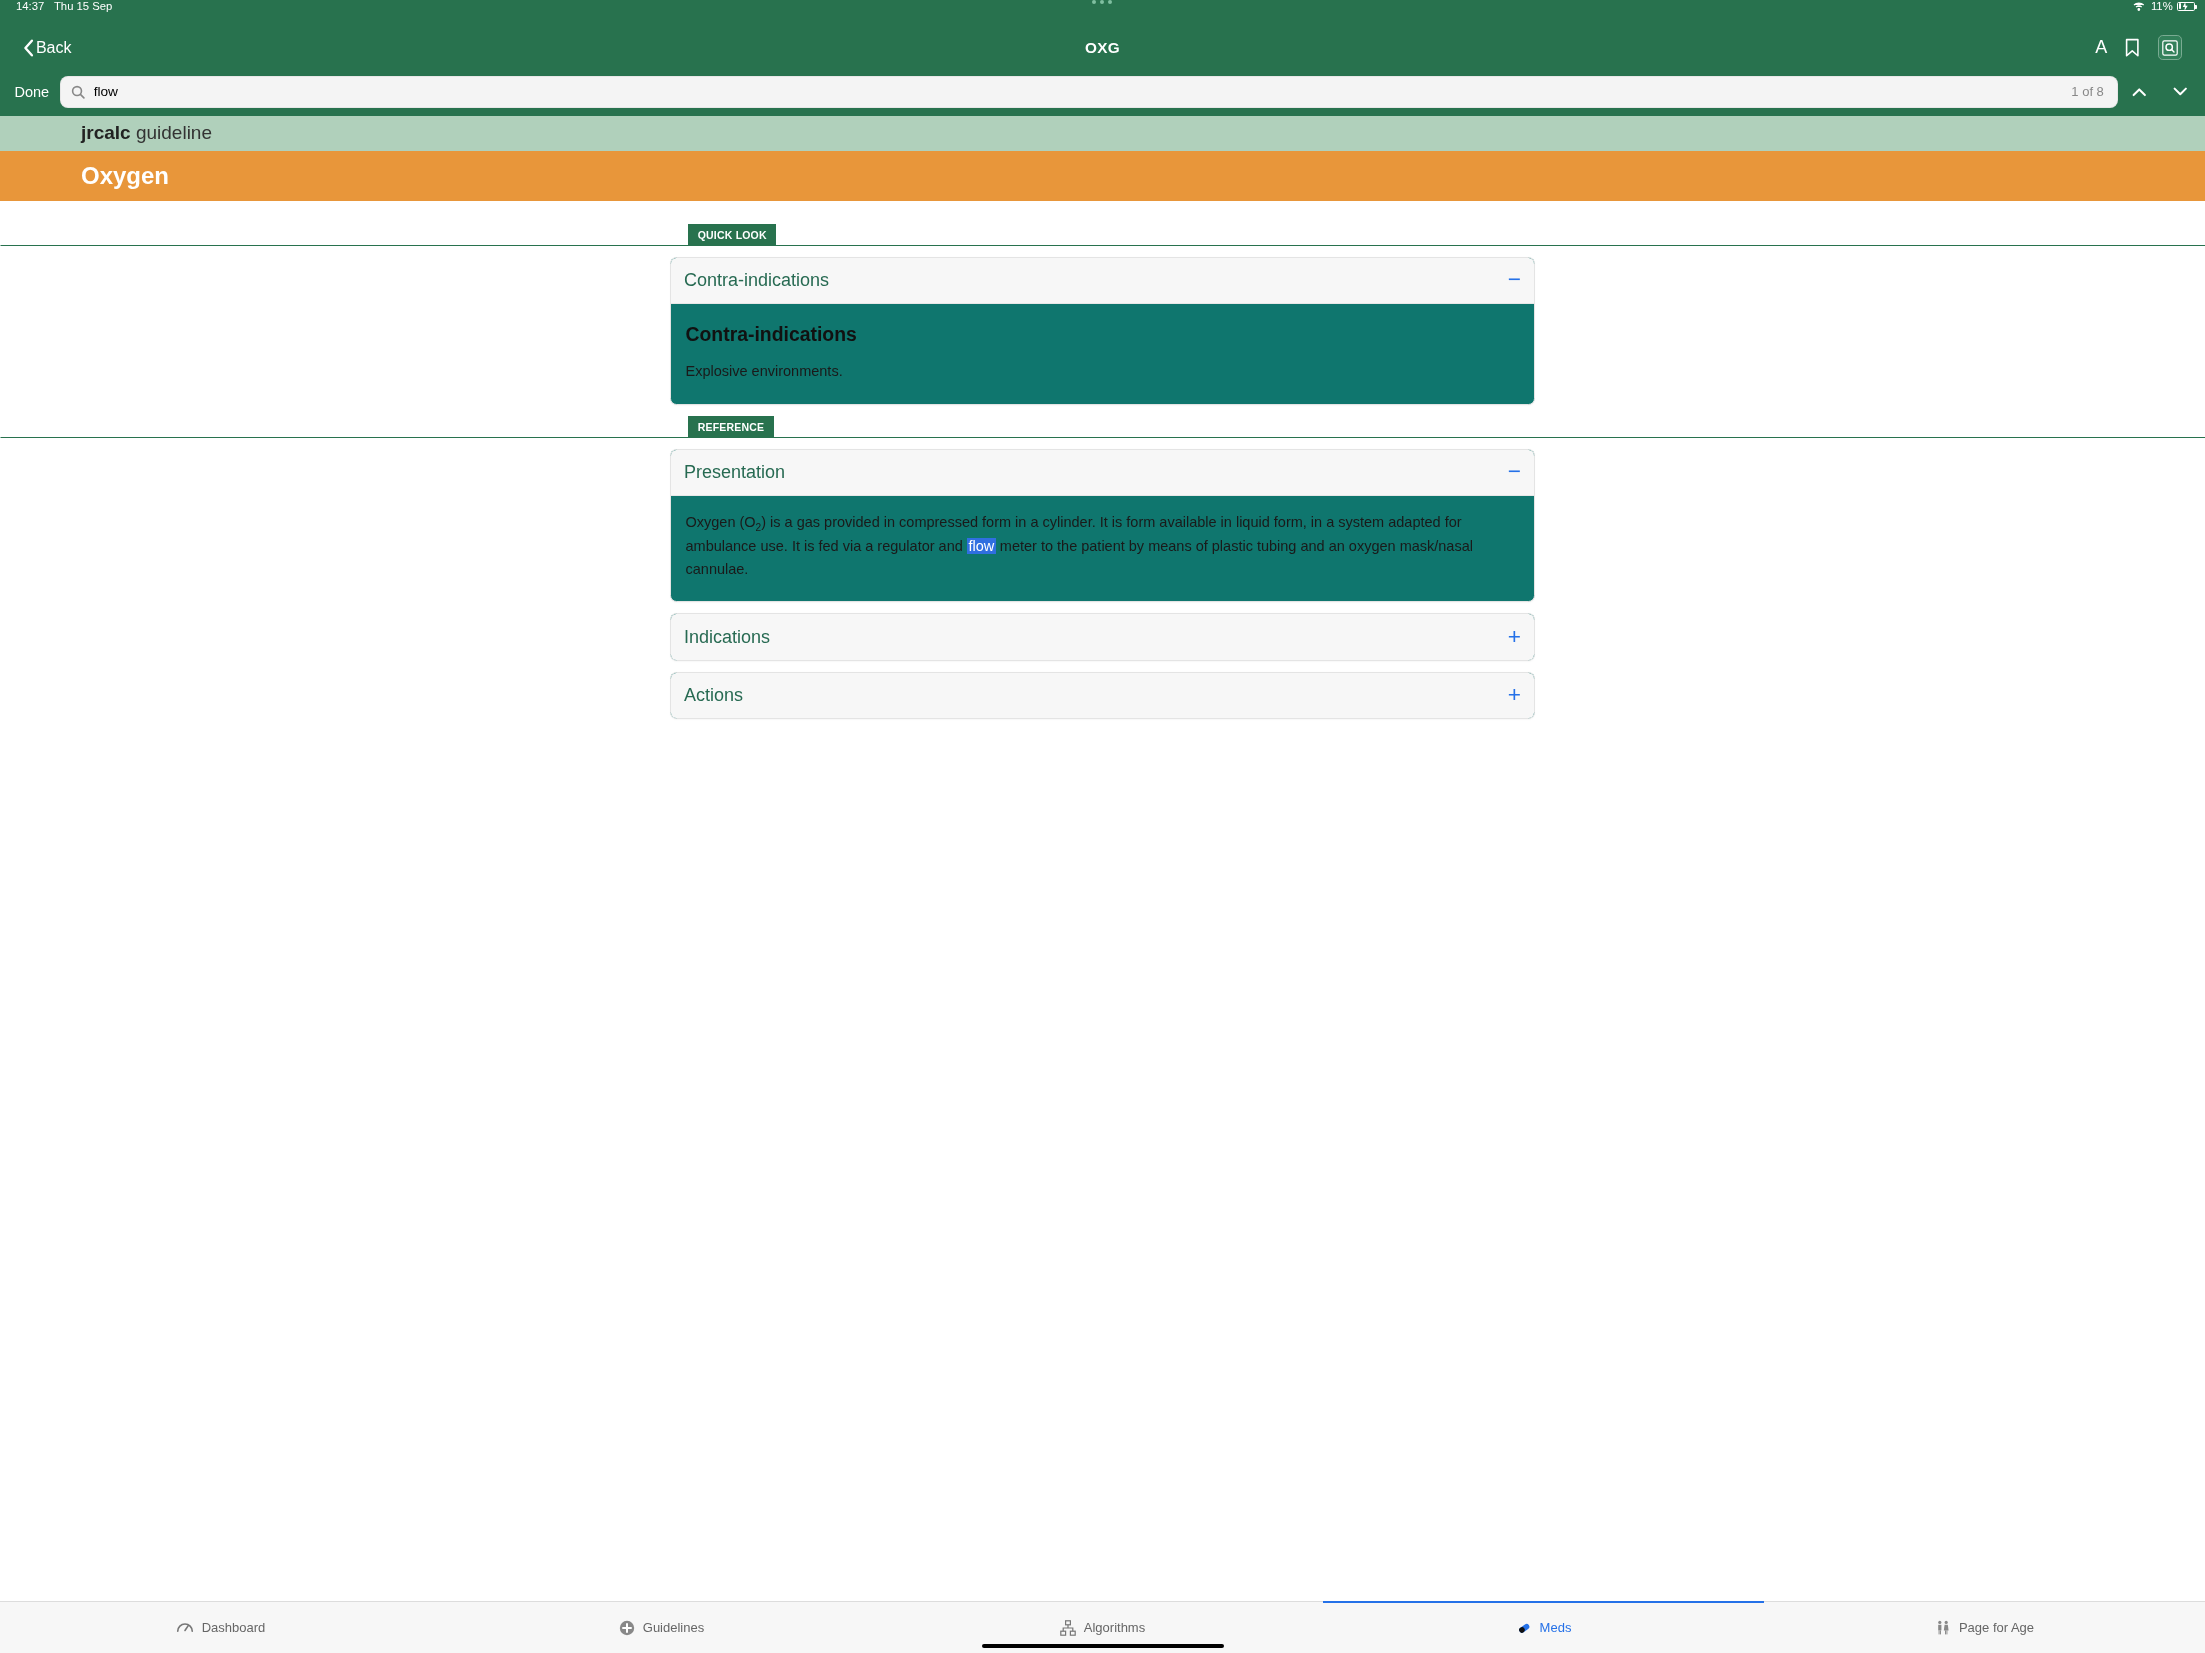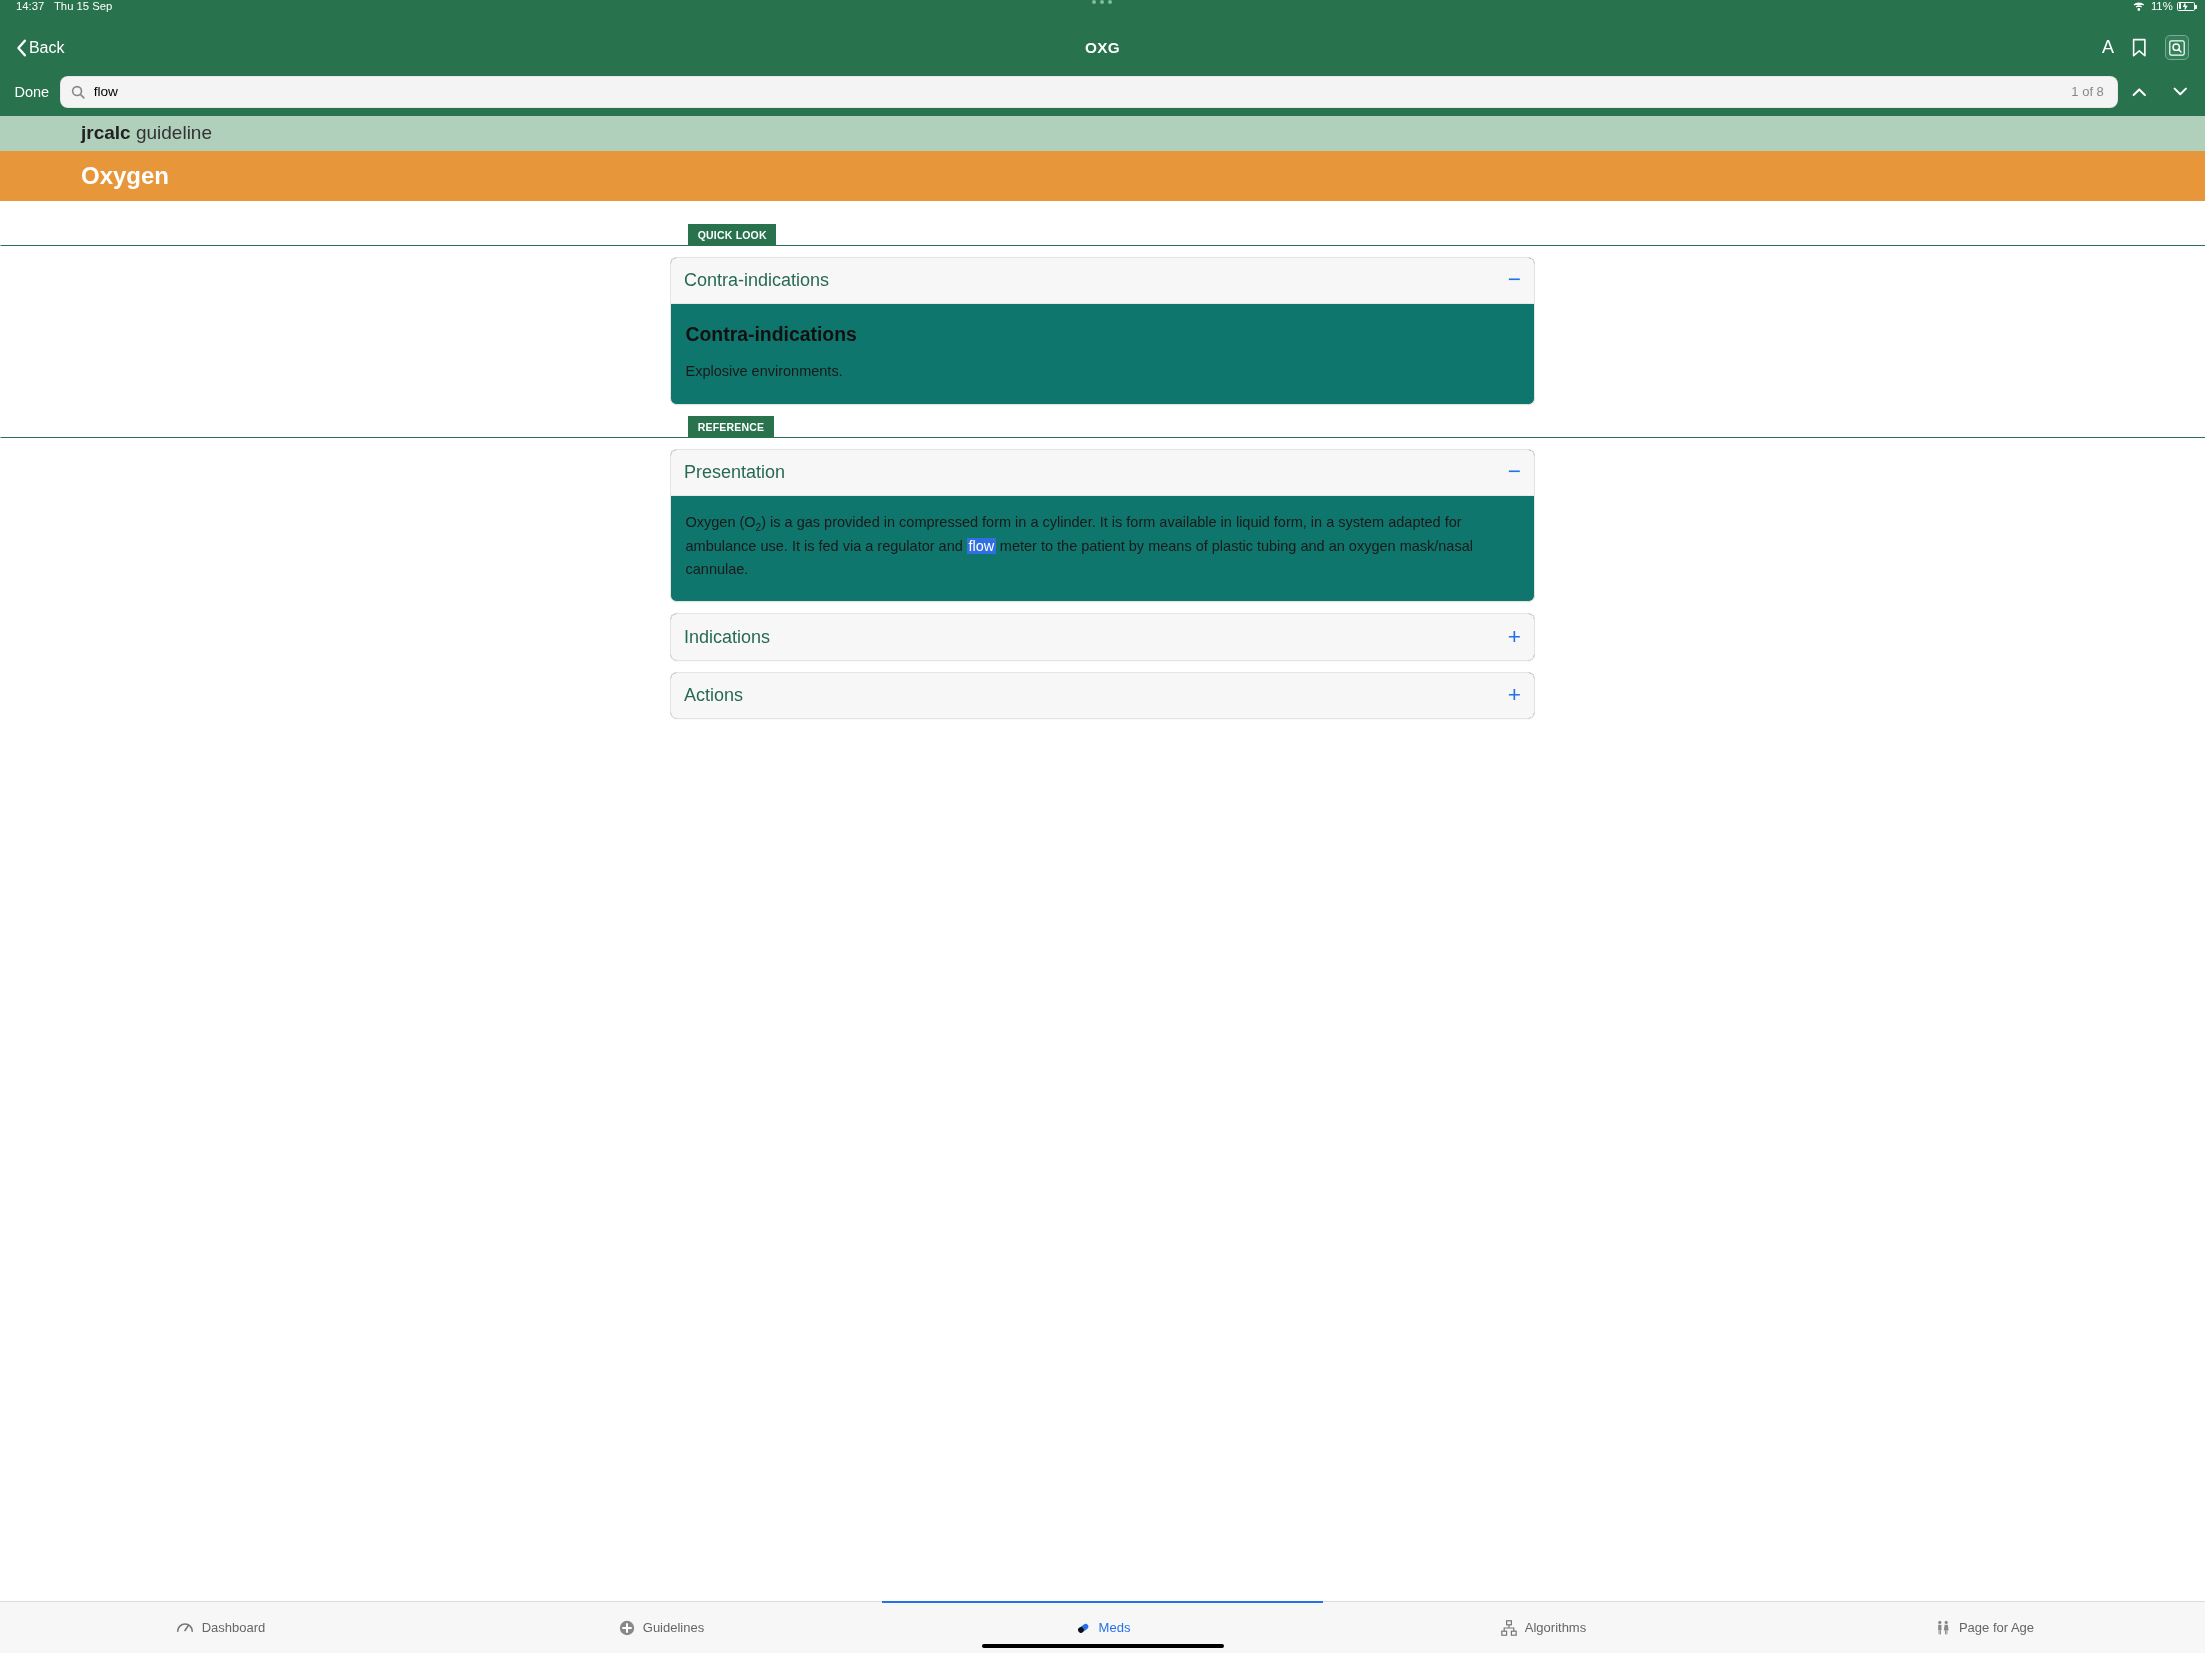--- a/index.html
+++ b/index.html
@@ -11,21 +11,21 @@
 .status-left { flex: 1; display: flex; gap: 9.7px; }
 .status-center { flex: 1; display: flex; justify-content: center; gap: 4px; }
 .status-right { flex: 1; display: flex; justify-content: flex-end; align-items: center; gap: 4.8px; }
 .dot { width: 4px; height: 4px; border-radius: 50%; background: #7fbfa0; }
 .battery-box { display: inline-flex; align-items: center; }
 .battery-outline { width: 18px; height: 9px; border: 0.8px solid #fff; border-radius: 1.6px; position: relative; display: flex; align-items: center; }
 .battery-outline::after { content: ''; position: absolute; right: -2.4px; top: 2.4px; width: 1.6px; height: 4px; background: #fff; border-radius: 0 0.8px 0.8px 0; }
 .battery-fill { width: 11%; height: 5.7px; margin-left: 0.8px; background: #fff; border-radius: 0.8px; }
 
 
-.nav-bar { background: #28724E; color: #fff; height: 47px; display: flex; align-items: center; padding: 0 16px; }
+.nav-bar { background: #28724E; color: #fff; height: 47px; display: flex; align-items: center; padding: 0 23px; }
 .nav-left { flex: 1; display: flex; align-items: center; }
 .nav-back { display: flex; align-items: center; font-size: 16px; gap: 1.6px; cursor: pointer; }
 .nav-center { flex: 1; display: flex; justify-content: center; font-size: 15.3px; font-weight: 600; letter-spacing: 0.4px; }
 .nav-right { flex: 1; display: flex; justify-content: flex-end; align-items: center; gap: 18px; }
 .nav-icon { display: flex; align-items: center; justify-content: center; cursor: pointer; }
 .nav-icon-boxed { border: 1.6px solid #7aab92; border-radius: 4.8px; padding: 3.2px; background: #33805a; }
 
 
 .search-row { background: #28724E; display: flex; align-items: center; padding: 4.8px 11.3px 8px 14.5px; gap: 11.3px; }
 .search-done { color: #fff; font-size: 14.5px; cursor: pointer; }
@@ -225,39 +225,39 @@
   </div>
   <div class="tab-item">
     <span class="tab-icon">
       <svg width="16" height="16" viewBox="0 0 20 20">
           <circle cx="10" cy="10" r="9" fill="#888"></circle>
           <path d="M10 5 L10 15 M5 10 L15 10" stroke="white" stroke-width="2.5" stroke-linecap="round"></path>
         </svg>
     </span>
     <span>Guidelines</span>
   </div>
-  <div class="tab-item active">
-    <span class="tab-icon">
-      <svg width="16" height="16" viewBox="0 0 20 20">
-          <rect x="3" y="7" width="14" height="7" rx="3.5" transform="rotate(-35 10 10)" fill="#2571e8"></rect>
-          <rect x="3" y="7" width="7" height="7" rx="3.5" transform="rotate(-35 10 10)" fill="#111"></rect>
-        </svg>
-    </span>
-    <span>Meds</span>
-  </div>
   <div class="tab-item">
     <span class="tab-icon">
       <svg width="16" height="16" viewBox="0 0 20 20">
           <rect x="7" y="1" width="6" height="5" stroke="#777" stroke-width="1.5" fill="none"></rect>
           <rect x="1" y="14" width="6" height="5" stroke="#777" stroke-width="1.5" fill="none"></rect>
           <rect x="13" y="14" width="6" height="5" stroke="#777" stroke-width="1.5" fill="none"></rect>
           <path d="M10 6 L10 10 M4 14 L4 10 L16 10 L16 14" stroke="#777" stroke-width="1.5" fill="none"></path>
         </svg>
     </span>
     <span>Algorithms</span>
+  </div>
+  <div class="tab-item active">
+    <span class="tab-icon">
+      <svg width="16" height="16" viewBox="0 0 20 20">
+          <rect x="3" y="7" width="14" height="7" rx="3.5" transform="rotate(-35 10 10)" fill="#2571e8"></rect>
+          <rect x="3" y="7" width="7" height="7" rx="3.5" transform="rotate(-35 10 10)" fill="#111"></rect>
+        </svg>
+    </span>
+    <span>Meds</span>
   </div>
   <div class="tab-item">
     <span class="tab-icon">
       <svg width="16" height="16" viewBox="0 0 20 20" fill="#888">
           <circle cx="6" cy="3" r="2"></circle>
           <rect x="4" y="6" width="4" height="7"></rect>
           <rect x="4.5" y="13" width="1.2" height="5"></rect>
           <rect x="6.3" y="13" width="1.2" height="5"></rect>
           <circle cx="14" cy="3" r="2"></circle>
           <path d="M12 6 L16 6 L17 13 L11 13 Z"></path>

